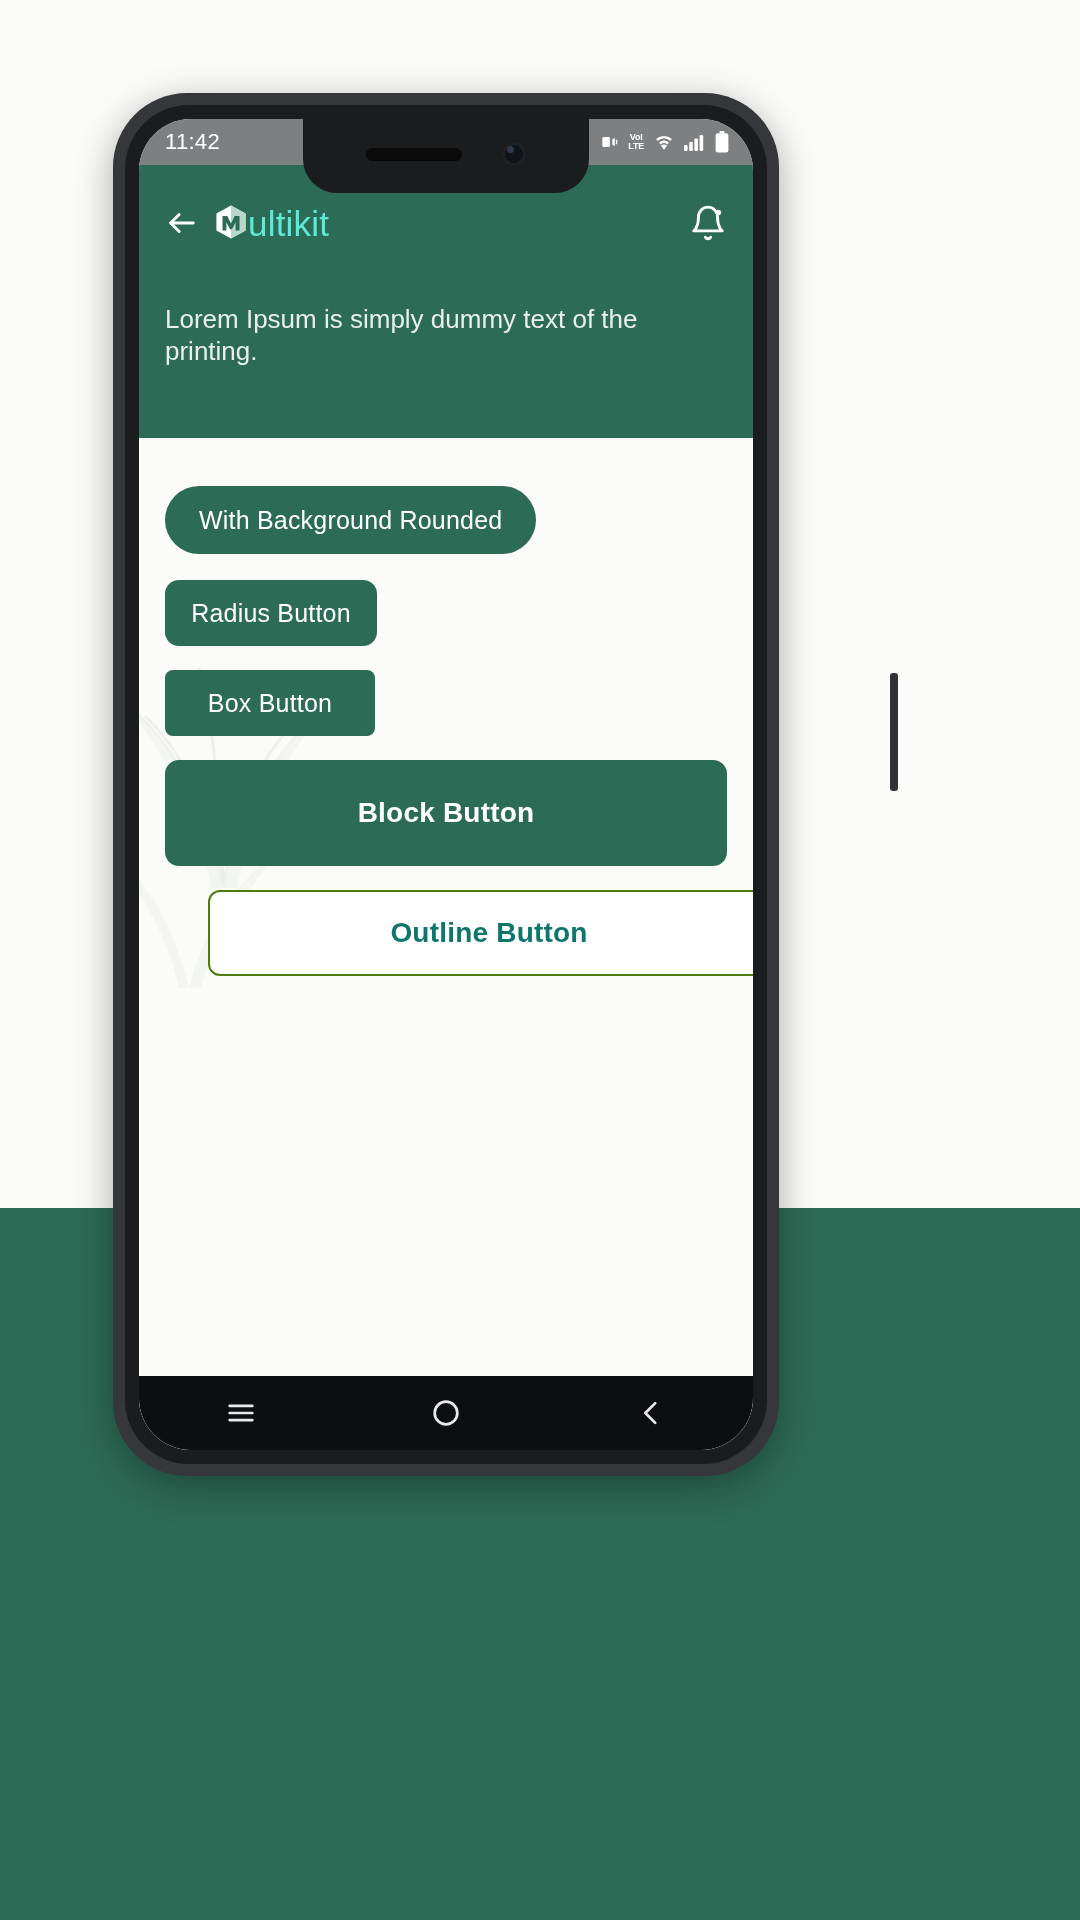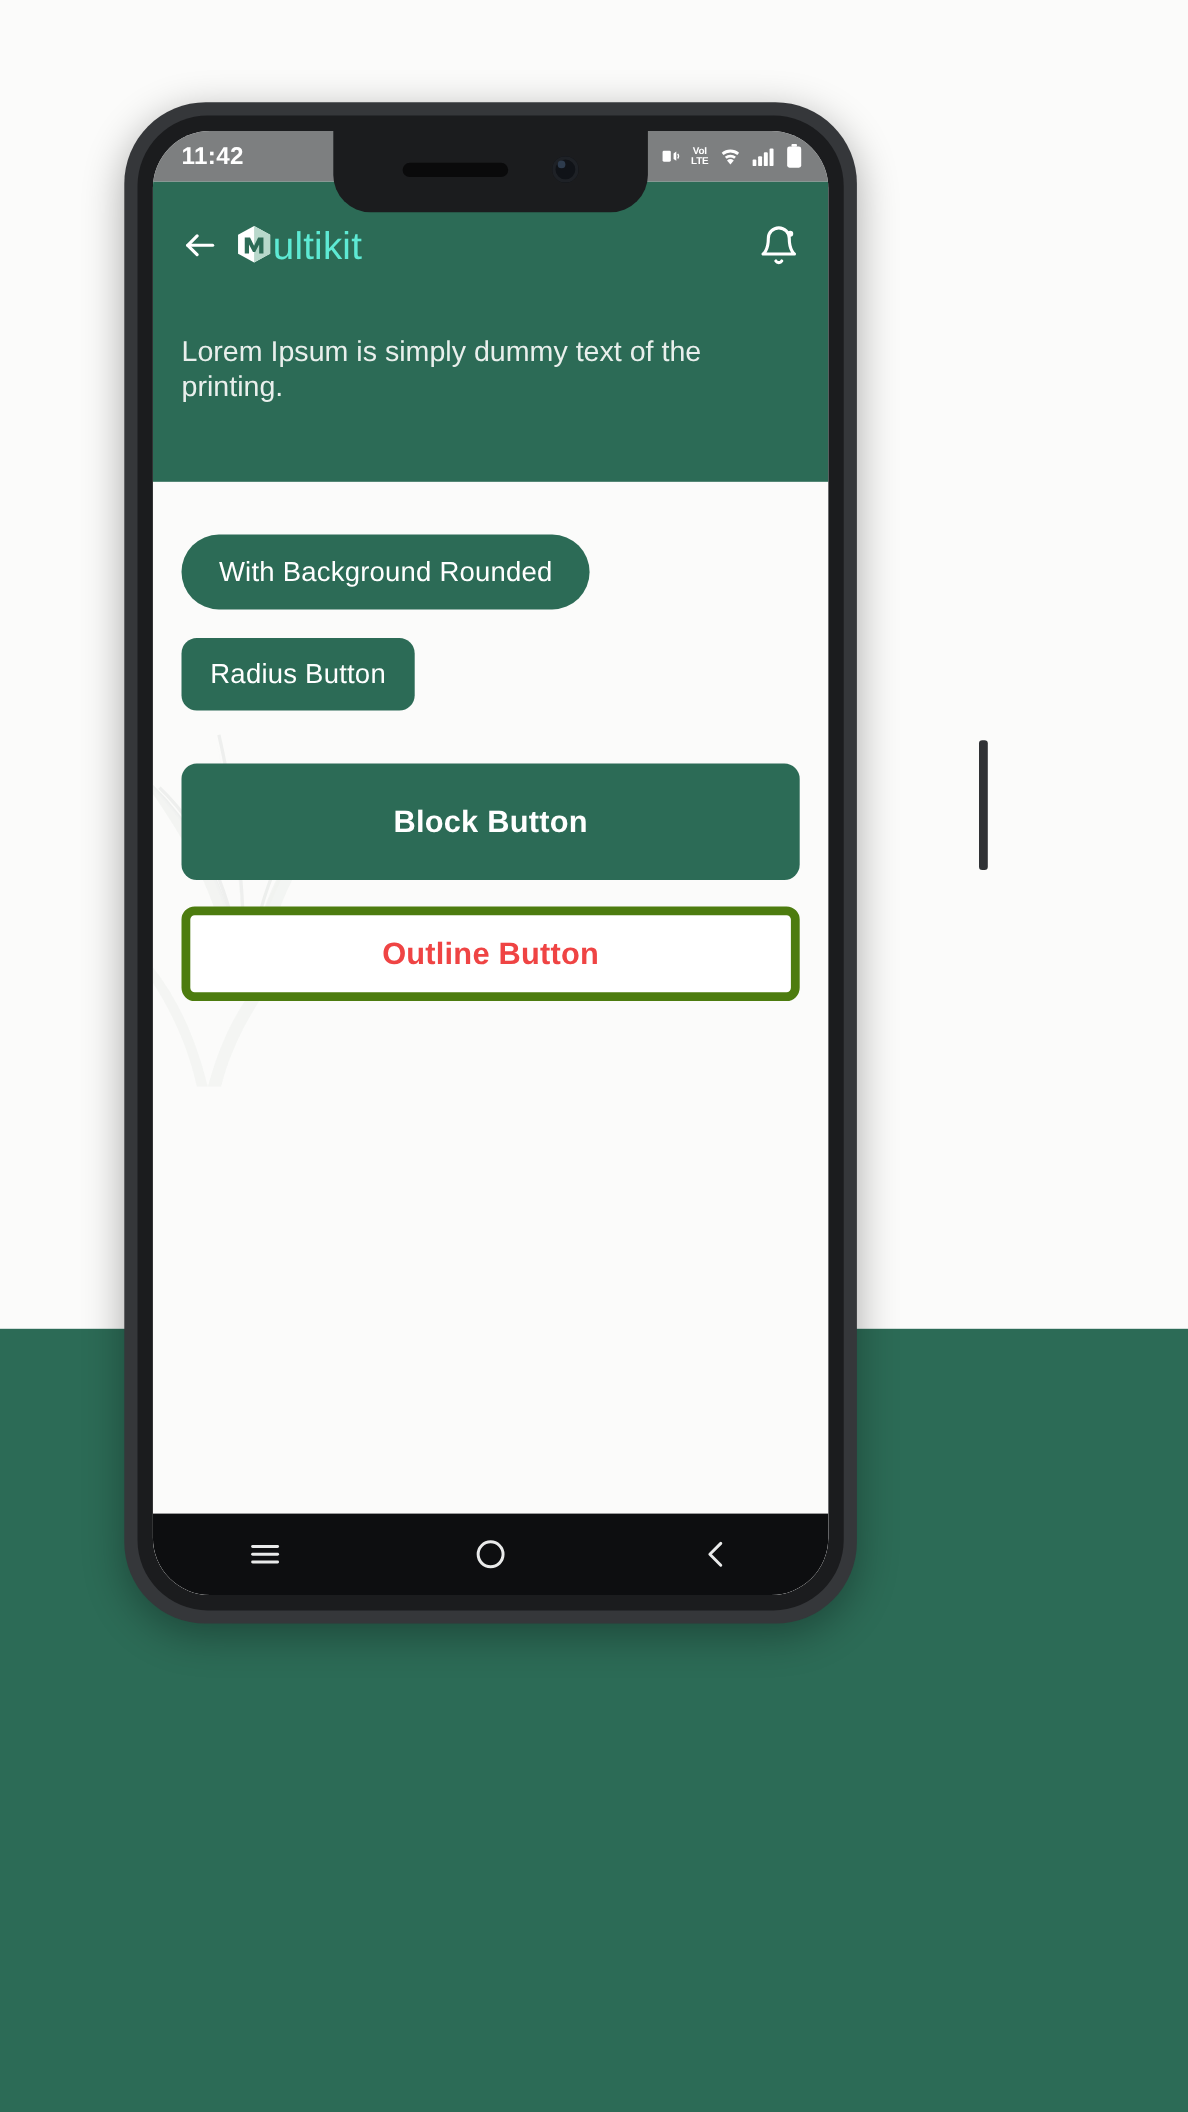--- a/index.html
+++ b/index.html
@@ -45,21 +45,21 @@
   
   .statusbar{
     position:absolute;left:0;top:0;width:614px;height:46px;
     background:#7d7f80;
     display:flex;align-items:center;
     box-sizing:border-box;
     padding:0 24px 0 26px;
     z-index:5;
   }
   .status-time{
-    color:#ffffff;font-size:22px;font-weight:700;letter-spacing:.3px;
+    color:#ffffff;font-size:22px;font-weight:400;letter-spacing:.3px;
     line-height:1;white-space:nowrap;
   }
   .status-right{margin-left:auto;display:flex;align-items:center;gap:9px;}
   .status-right svg{display:block;}
   .volte-ic{display:flex;flex-direction:column;align-items:center;line-height:1;}
   .volte-ic b{font-size:9px;color:#fff;font-weight:700;letter-spacing:-.2px;}
   .volte-ic i{font-size:9px;color:#fff;font-style:normal;font-weight:700;letter-spacing:-.2px;}
 
   
   .notch{
@@ -135,23 +135,23 @@
     height:66px;flex:0 0 238px;
     background:linear-gradient(180deg,#2e7259 0%,#14402f 100%);
   }
   .b-box{height:66px;flex:0 0 210px;border-radius:8px;}
   .b-block{
     width:100%;height:106px;border-radius:14px;
     font-size:28px;font-weight:700;margin-bottom:24px;
   }
   .b-outline{
     width:100%;height:86px;border-radius:12px;
-    background:#ffffff;color:#ef4444;
-    border:8px solid #4d7c0f;
-    font-size:28px;font-weight:700;
+    background:#ffffff;color:#0f766e;
+    border:2px solid #4d7c0f;
+    font-size:28px;font-weight:700;margin-left:43px;
   }
 
   
   .navbar{
     position:absolute;left:0;bottom:0;width:614px;height:74px;
     background:#0d0e10;
     display:flex;align-items:center;justify-content:space-around;
     z-index:6;
   }
   .navbar svg{display:block;cursor:pointer;}
@@ -279,20 +279,21 @@
 
       <div class="btn-stack">
 
         <button class="gbtn pill b-pattern">With Background Rounded</button>
 
         <div class="btn-row">
           <button class="gbtn radius b-radius">Radius Button</button>
         </div>
 
         <div class="btn-row">
+          <button class="gbtn b-box">Box Button</button>
         </div>
 
         <button class="gbtn b-block">Block Button</button>
 
         <button class="gbtn b-outline">Outline Button</button>
       </div>
     </div>
 
     <div class="navbar">
       <span>

